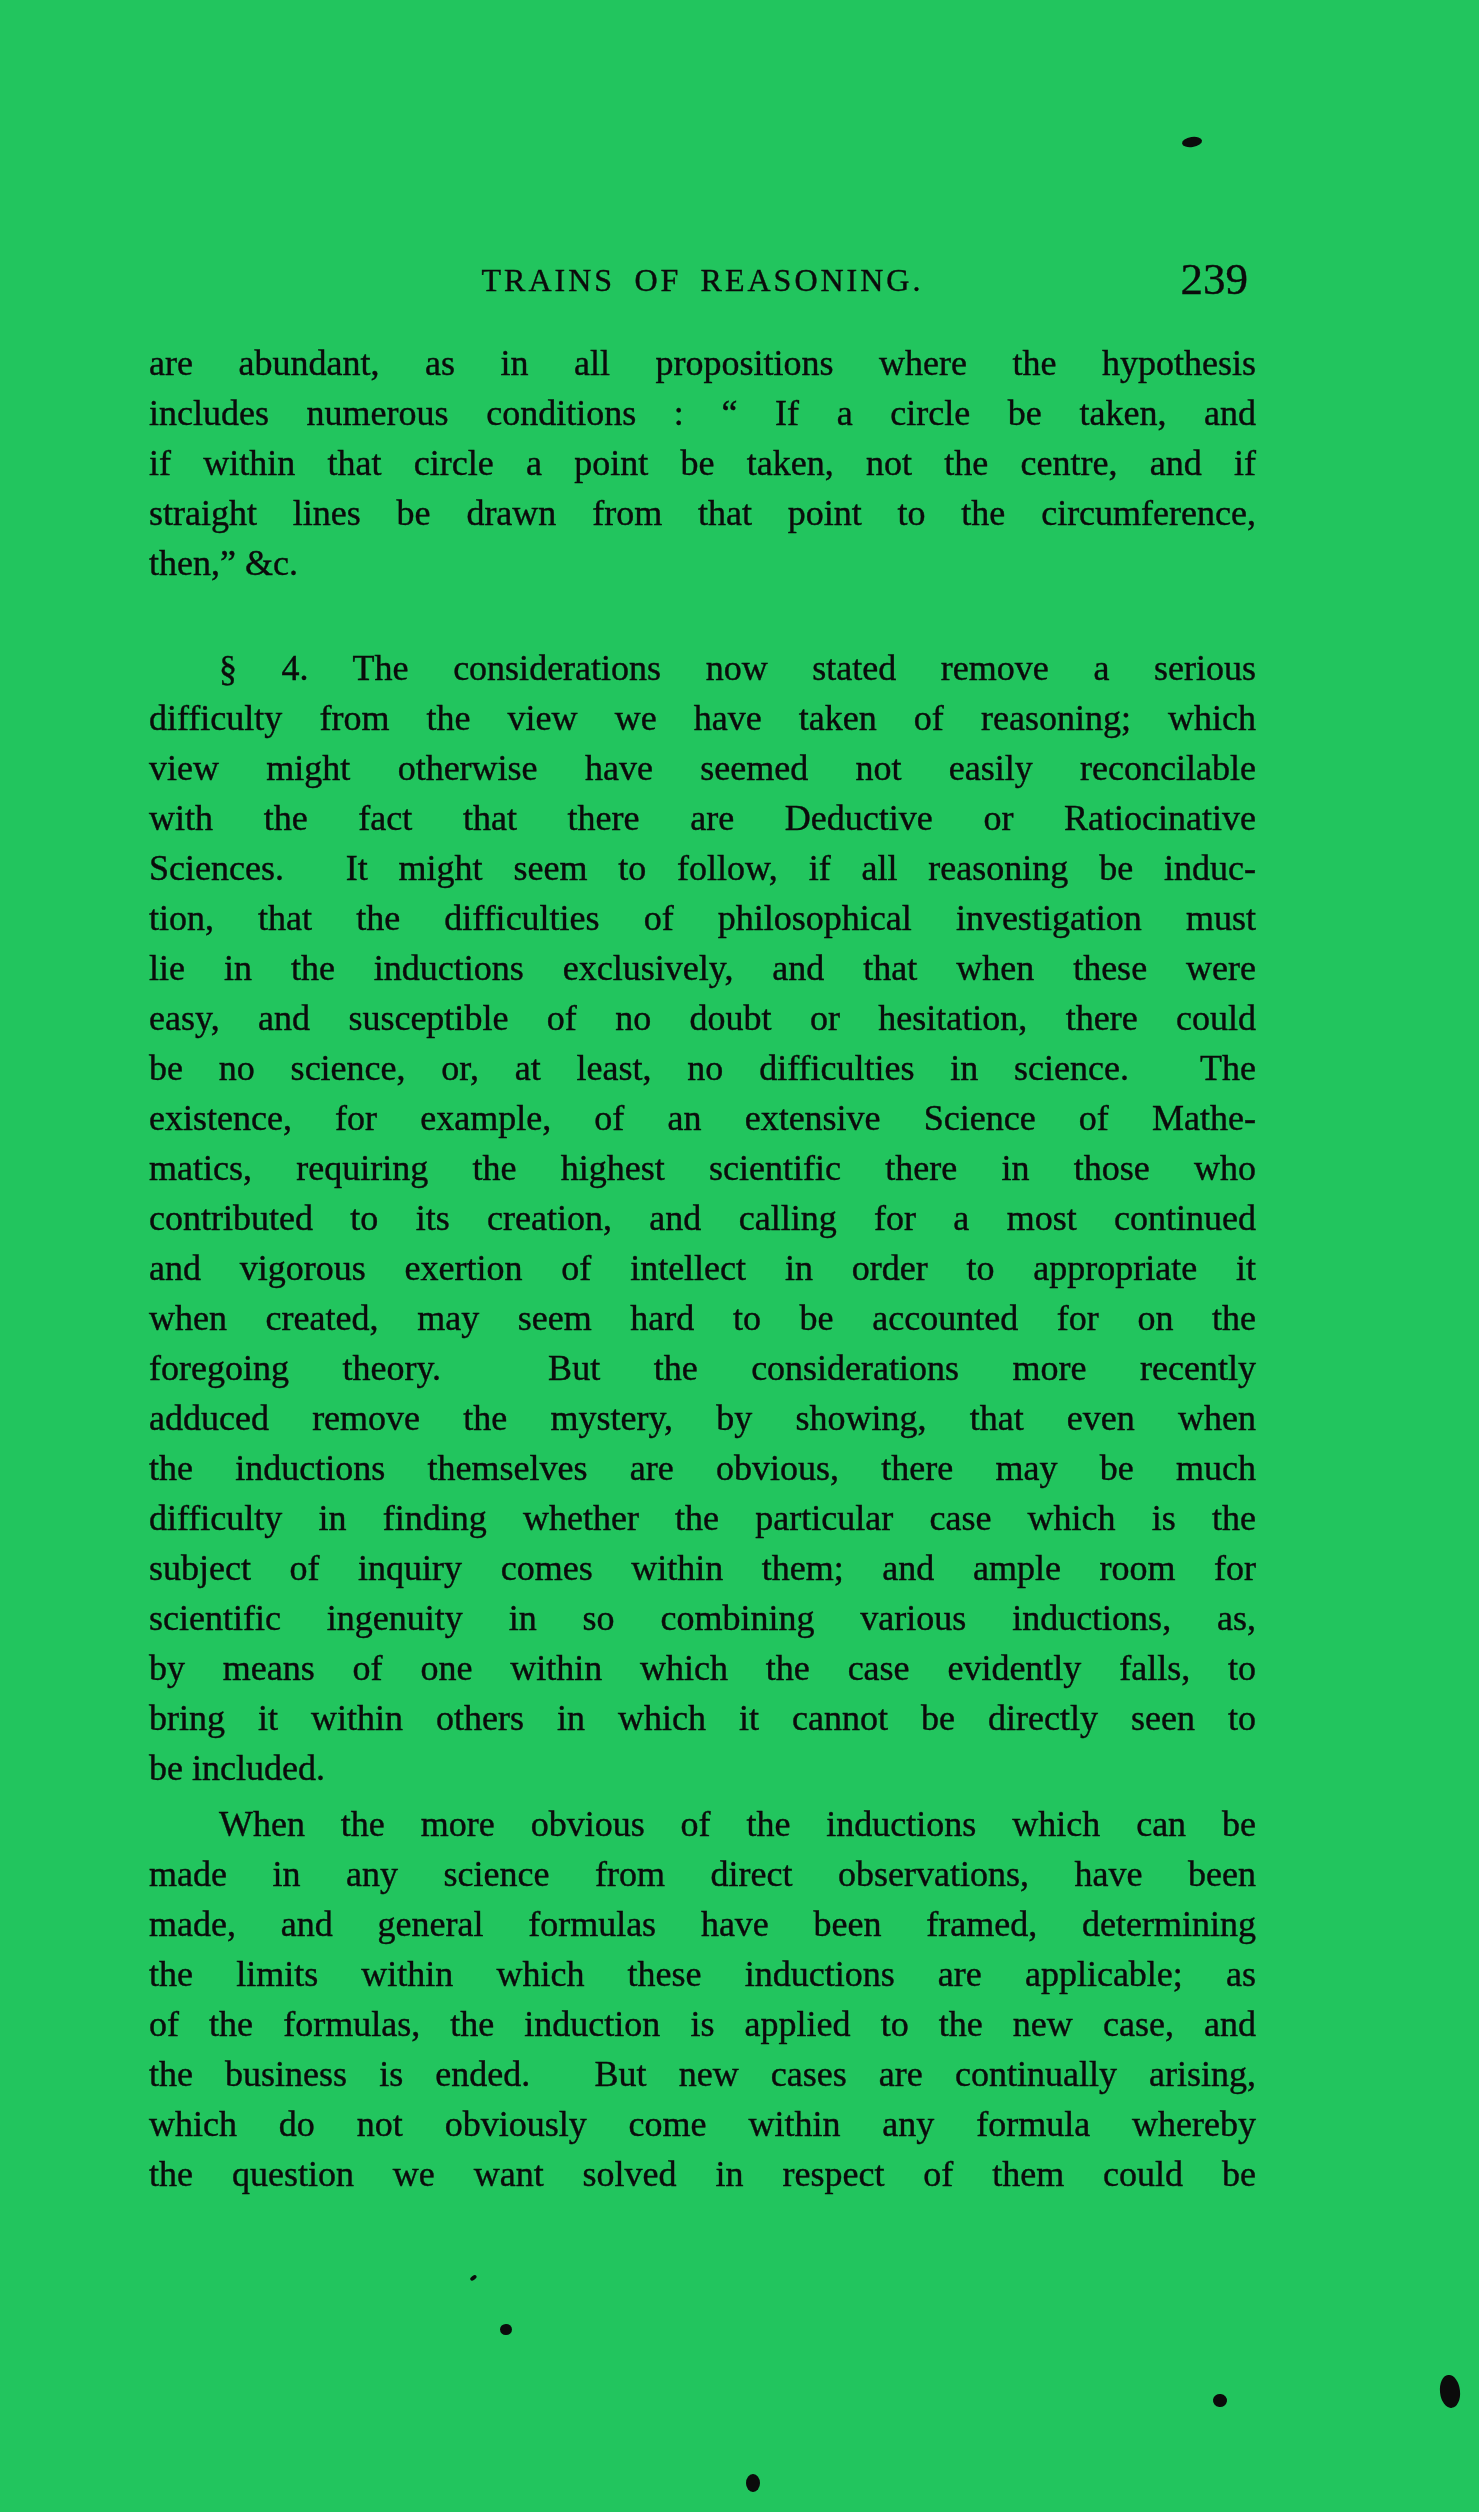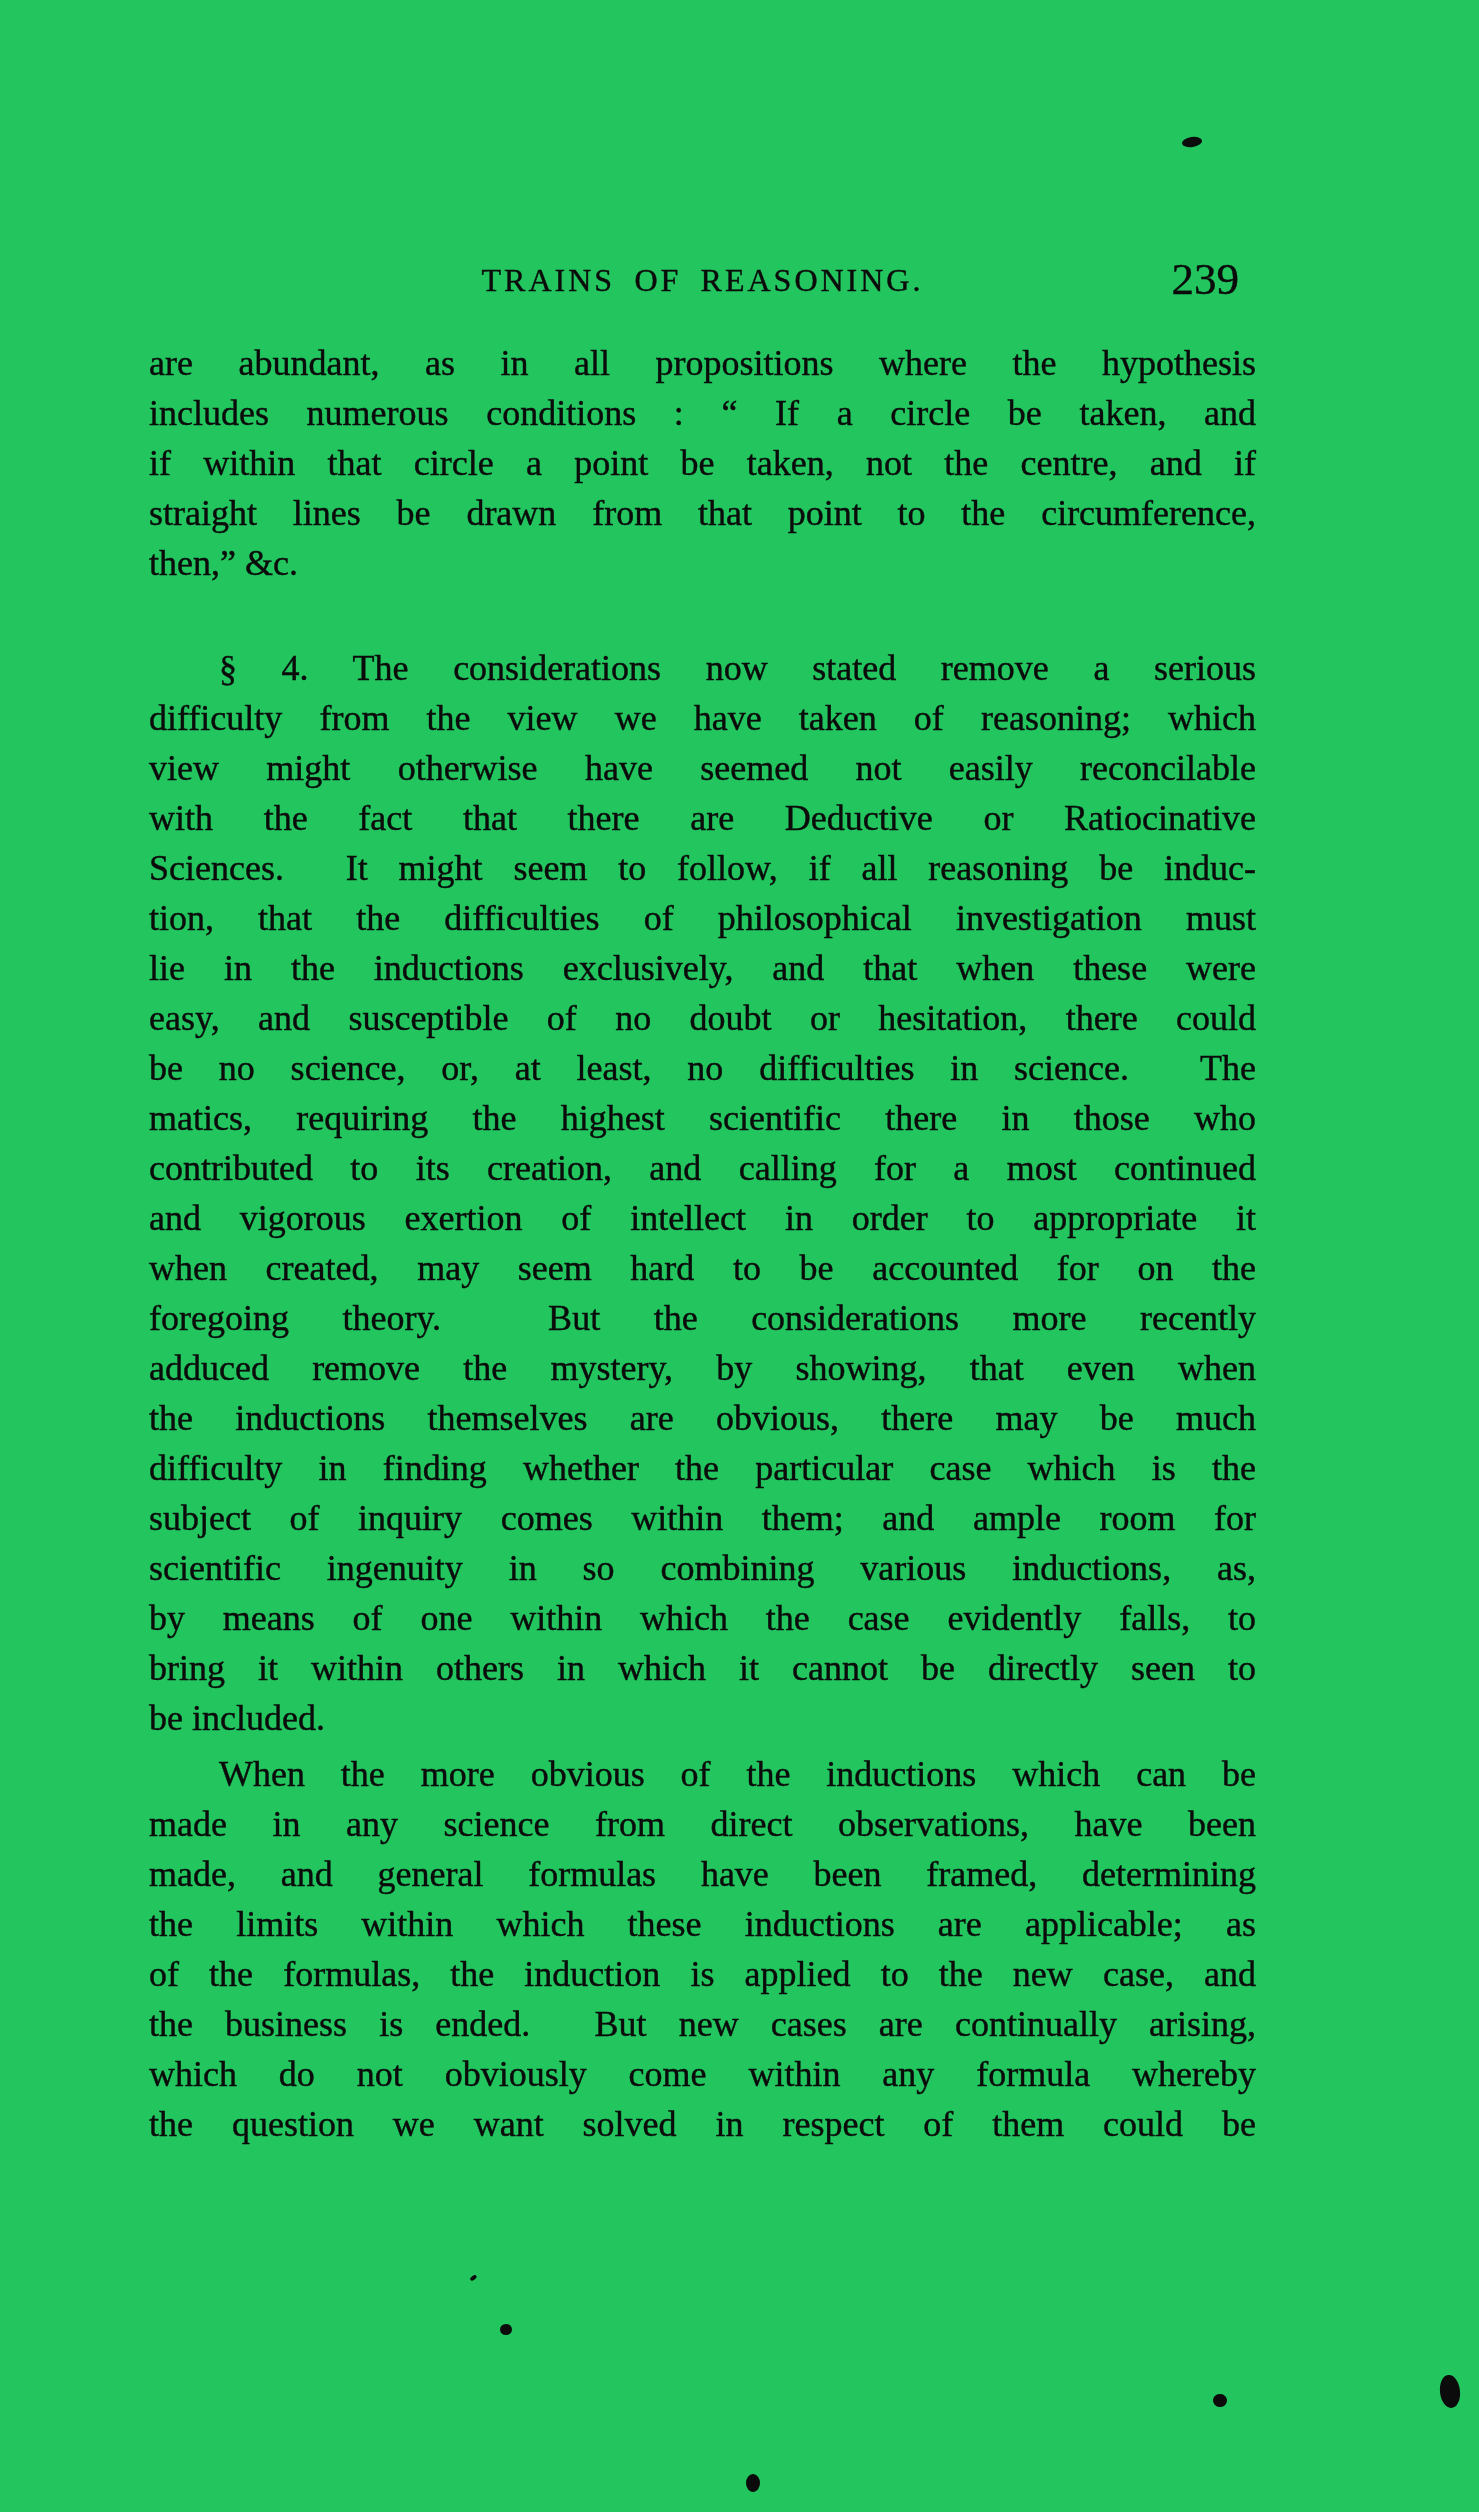--- a/index.html
+++ b/index.html
@@ -23,21 +23,21 @@
     display: block;
     text-align: center;
     font-size: 32px;
     letter-spacing: 3px;
     word-spacing: 8.3px;
     line-height: 42px;
     -webkit-text-stroke: 0.4px #0b0b0b;
   }
   .page-number {
     position: absolute;
-    right: 17px;
+    right: 8px;
     top: -2.4px;
     font-size: 45px;
     line-height: 45px;
     -webkit-text-stroke: 0.4px #0b0b0b;
   }
   .body-text {
     position: absolute;
     left: 149px;
     top: 338px;
     width: 1107px;
@@ -85,20 +85,21 @@
       <div class="para">
         <div class="tl indent"><span>§ 4. The considerations now stated remove a serious</span></div>
         <div class="tl"><span>difficulty from the view we have taken of reasoning; which</span></div>
         <div class="tl"><span>view might otherwise have seemed not easily reconcilable</span></div>
         <div class="tl"><span>with the fact that there are Deductive or Ratiocinative</span></div>
         <div class="tl"><span>Sciences.&nbsp; It might seem to follow, if all reasoning be induc-</span></div>
         <div class="tl"><span>tion, that the difficulties of philosophical investigation must</span></div>
         <div class="tl"><span>lie in the inductions exclusively, and that when these were</span></div>
         <div class="tl"><span>easy, and susceptible of no doubt or hesitation, there could</span></div>
         <div class="tl"><span>be no science, or, at least, no difficulties in science.&nbsp; The</span></div>
+        <div class="tl"><span>existence, for example, of an extensive Science of Mathe-</span></div>
         <div class="tl"><span>matics, requiring the highest scientific there in those who</span></div>
         <div class="tl"><span>contributed to its creation, and calling for a most continued</span></div>
         <div class="tl"><span>and vigorous exertion of intellect in order to appropriate it</span></div>
         <div class="tl"><span>when created, may seem hard to be accounted for on the</span></div>
         <div class="tl"><span>foregoing theory.&nbsp; But the considerations more recently</span></div>
         <div class="tl"><span>adduced remove the mystery, by showing, that even when</span></div>
         <div class="tl"><span>the inductions themselves are obvious, there may be much</span></div>
         <div class="tl"><span>difficulty in finding whether the particular case which is the</span></div>
         <div class="tl"><span>subject of inquiry comes within them; and ample room for</span></div>
         <div class="tl"><span>scientific ingenuity in so combining various inductions, as,</span></div>

